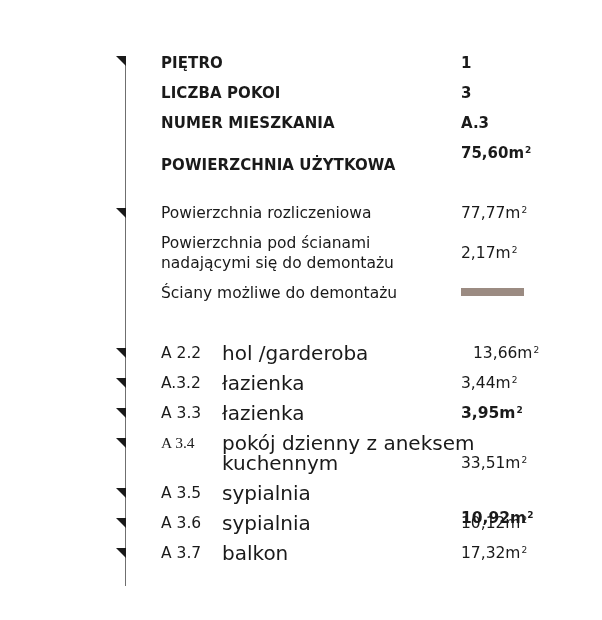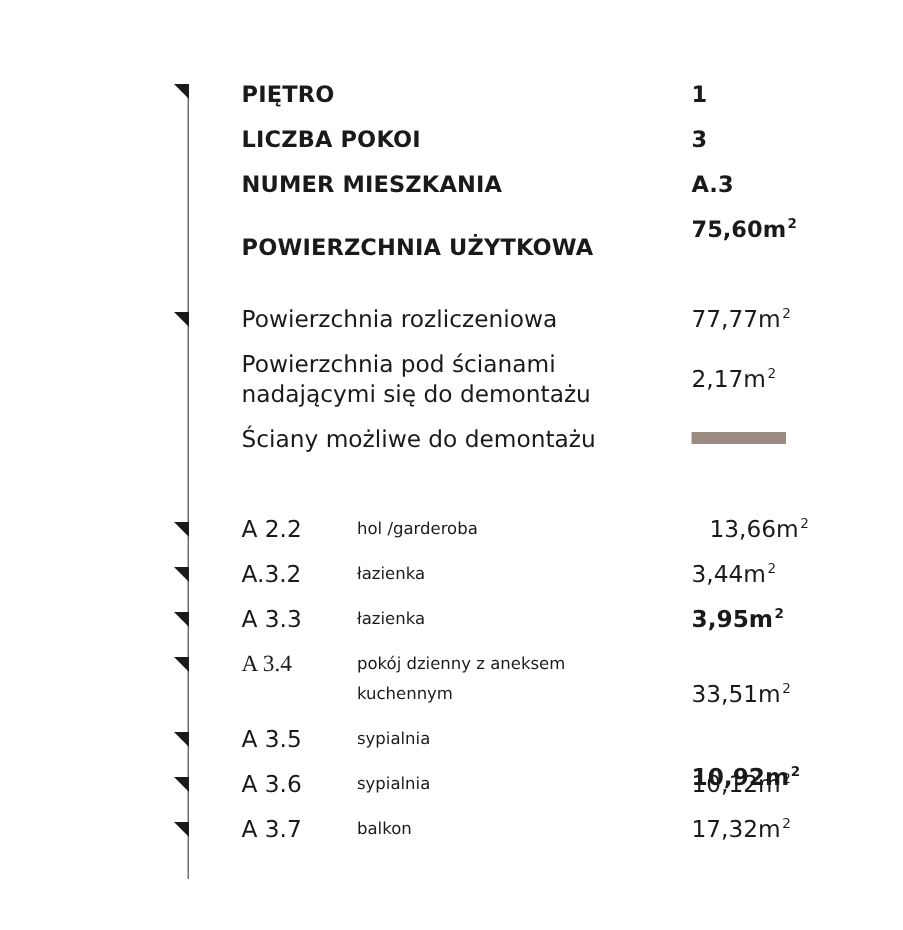--- a/index.html
+++ b/index.html
@@ -67,22 +67,22 @@
     }
     .code {
       position: absolute;
       left: 161px;
       font-size: 15.5px;
       line-height: 20px;
       white-space: nowrap;
     }
     .room-name {
       position: absolute;
-      left: 238px;
-      font-size: 11px;
+      left: 222px;
+      font-size: 20px;
       line-height: 20px;
     }
     .wall-swatch {
       position: absolute;
       left: 461px;
       top: 288px;
       width: 63px;
       height: 8px;
     }
   </style>

